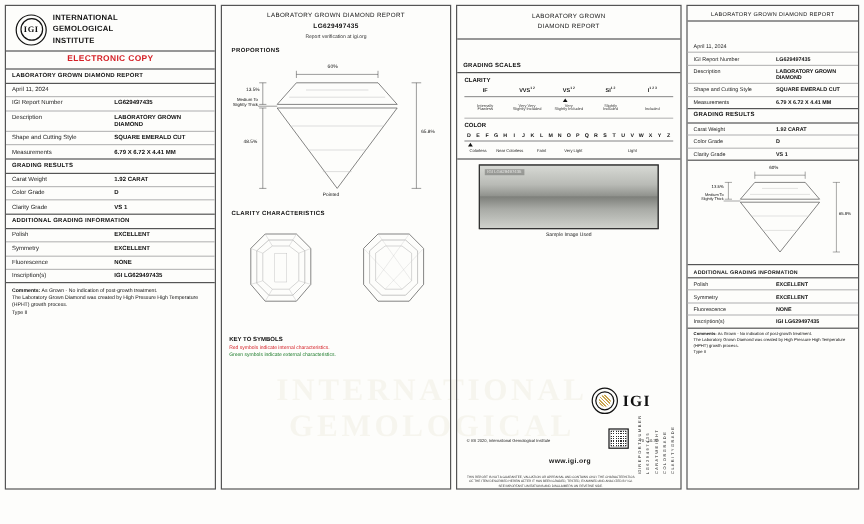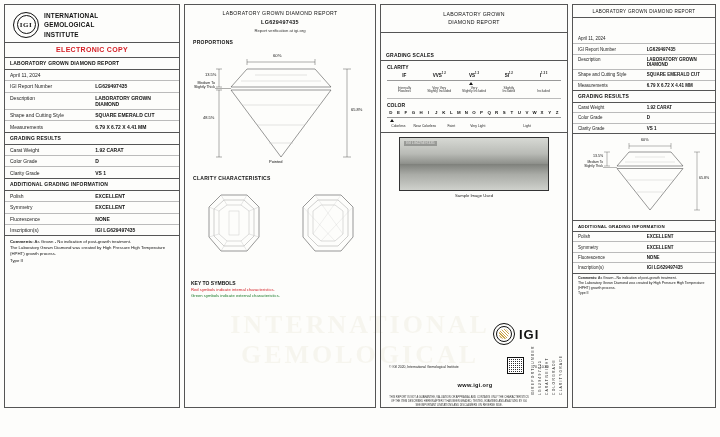--- a/index.html
+++ b/index.html
@@ -144,21 +144,21 @@
 
   .igi-bottom { position:absolute; display:flex; align-items:center; gap:4px; }
   .igi-bottom .badge {
     width:22px; height:22px; border-radius:50%; border:1px solid #111; position:relative;
   }
   .igi-bottom .badge:before { content:""; position:absolute; inset:2px; border-radius:50%; border:0.5px solid #111; }
   .igi-bottom .badge:after {
     content:""; position:absolute; inset:5px; border-radius:50%;
     background:repeating-linear-gradient(45deg,#c9a44c 0 1px, #fff 1px 2px);
   }
-  .igi-bottom .txt { font-size:13px; font-weight:bold; letter-spacing:1px; font-family:Liberation Sans, sans-serif; }
+  .igi-bottom .txt { font-size:13px; font-weight:bold; letter-spacing:1px; font-family:Liberation Serif, serif; }
 
   .footurl { position:absolute; text-align:center; font-size:5.6px; font-weight:bold; letter-spacing:0.3px; }
   .legal { position:absolute; font-size:2.6px; line-height:1.5; color:#333; text-align:center; }
   .copyright { position:absolute; font-size:3.4px; color:#222; }
 
   .keytitle { font-size:5px; font-weight:bold; padding:3px 6px 1px; }
   .keyline { font-size:4.2px; padding:0.6px 6px; }
 </style>
 </head>
 <body>

